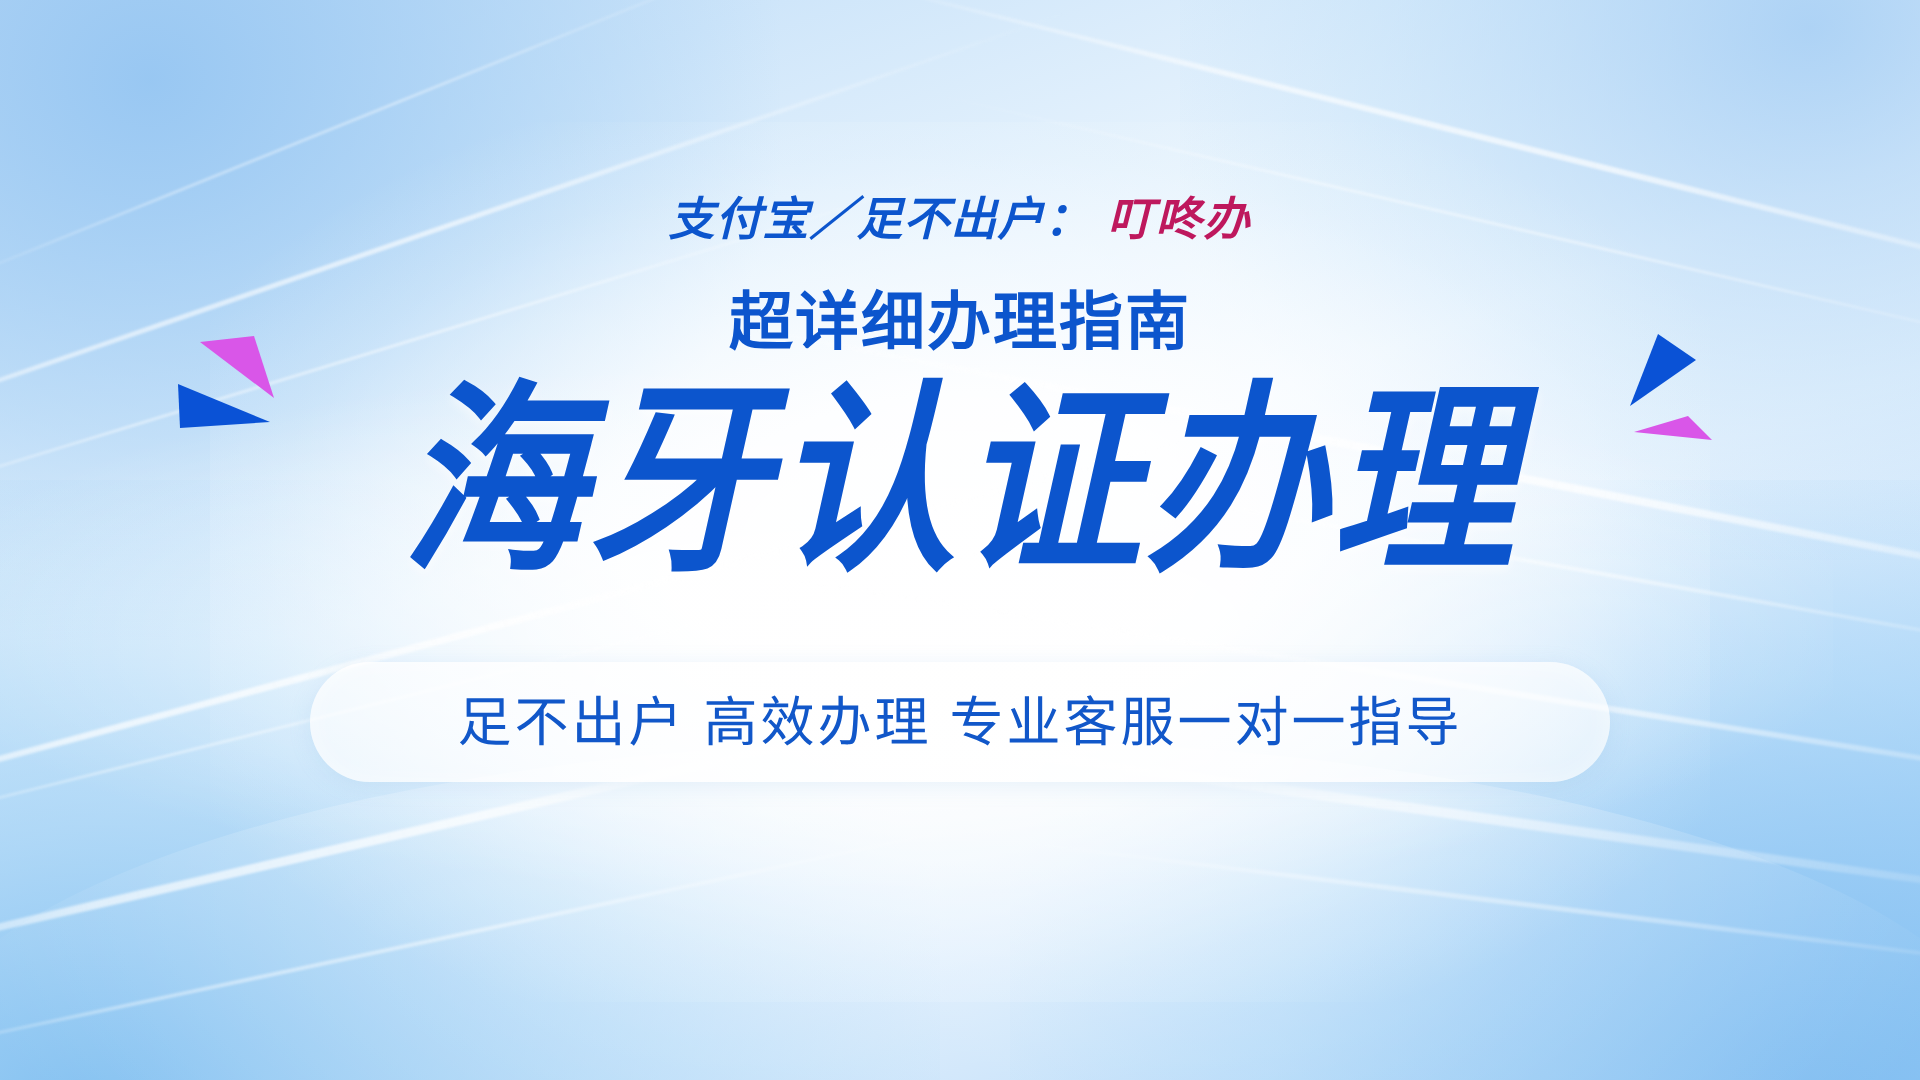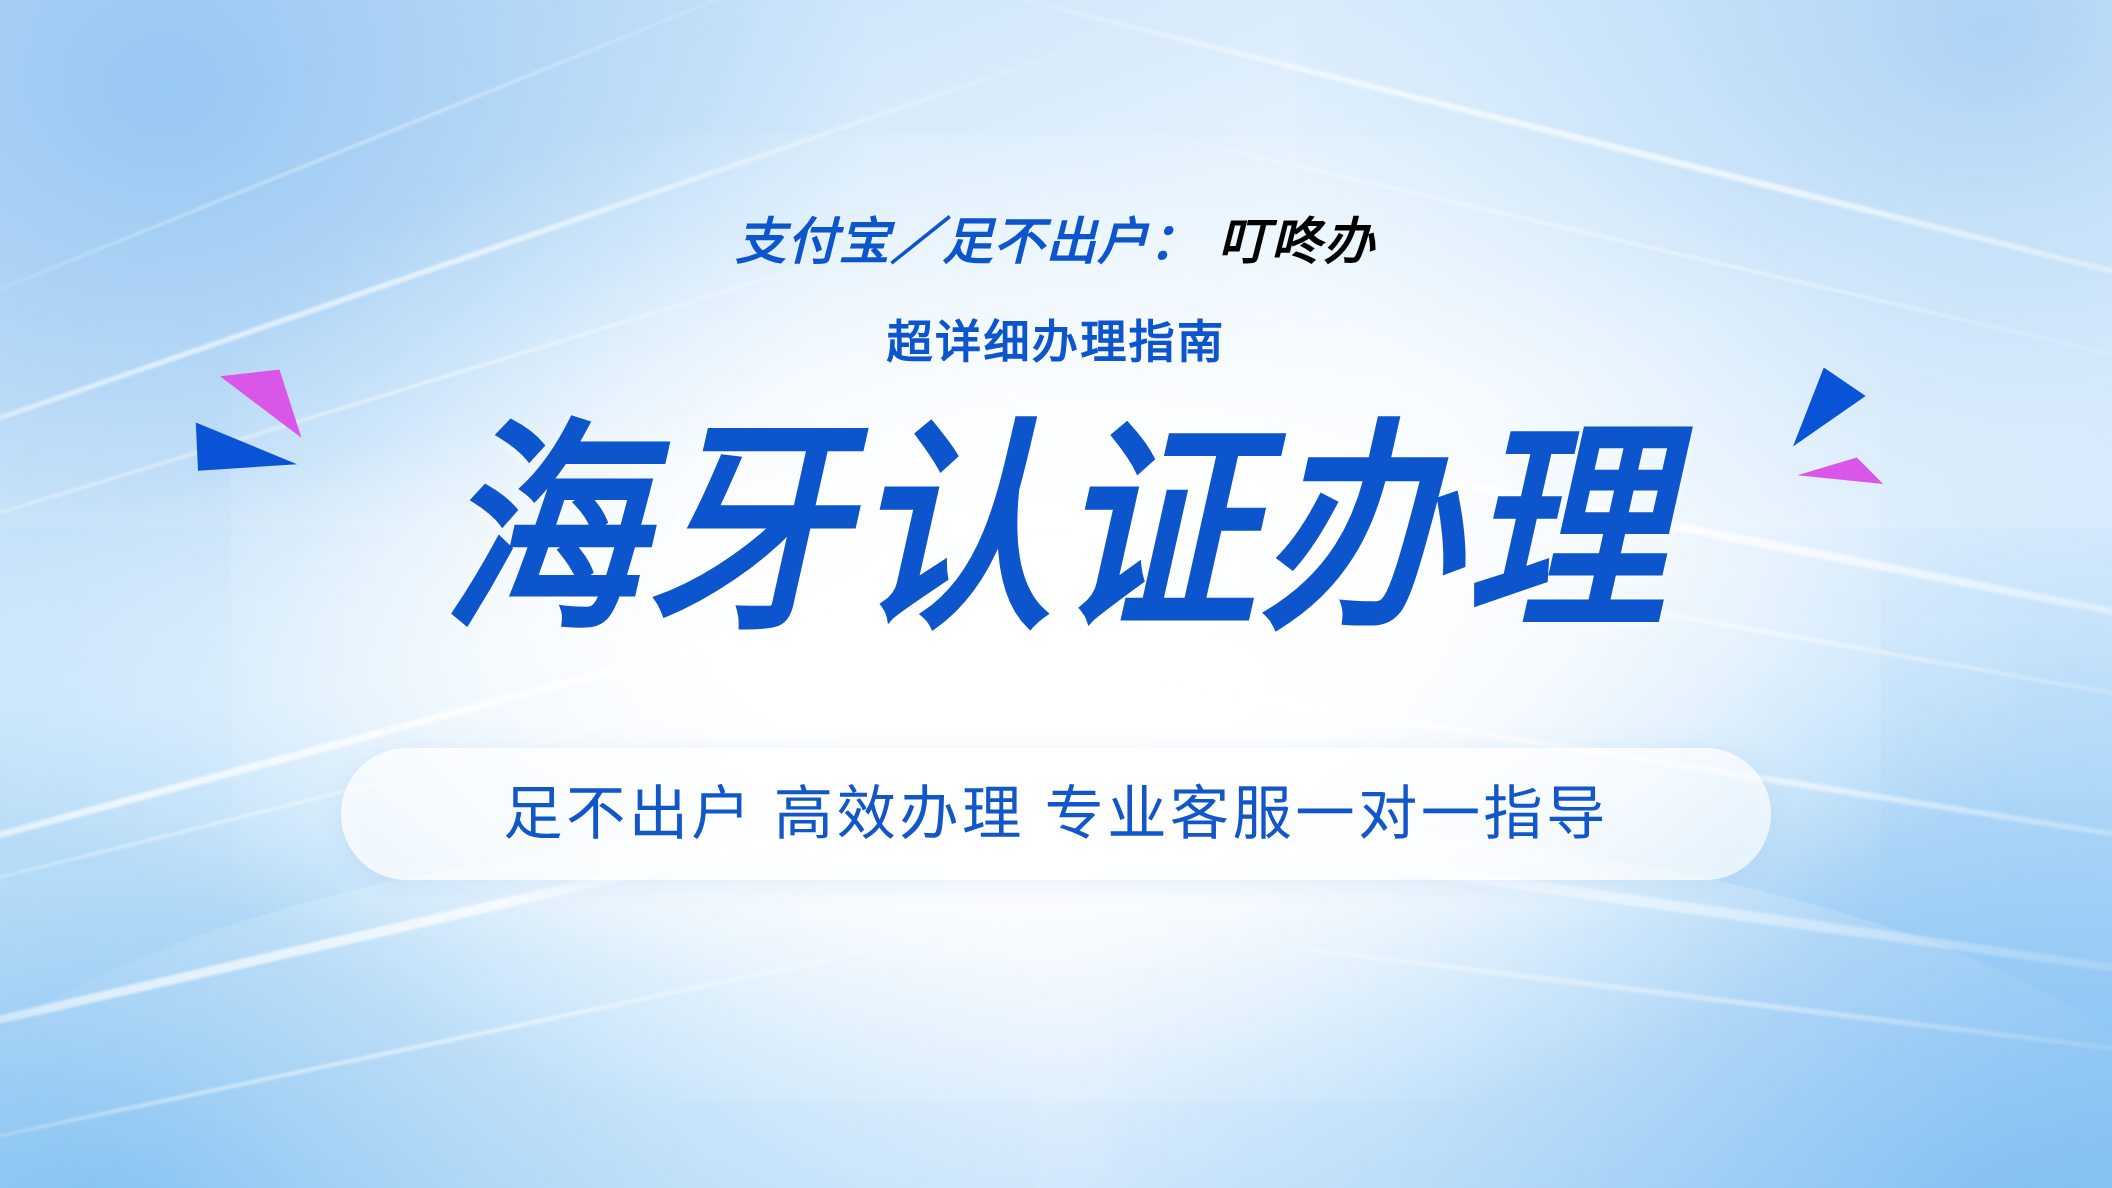--- a/index.html
+++ b/index.html
@@ -93,27 +93,27 @@
     position:absolute;top:196px;left:0;right:0;
     text-align:center;
     white-space:nowrap;
     font-size:46px;
     font-weight:bold;
     font-style:italic;
     letter-spacing:1px;
     line-height:1;
   }
   .search-line .sl-blue{color:#0c55cd;}
-  .search-line .sl-red{color:#000000;margin-left:16px;letter-spacing:2px;}
+  .search-line .sl-red{color:#be185d;margin-left:16px;letter-spacing:2px;}
 
   
   .guide-line{
     position:absolute;top:290px;left:0;right:0;
     text-align:center;white-space:nowrap;
-    font-size:42px;font-weight:bold;
+    font-size:64px;font-weight:bold;
     color:#0c55cd;
     letter-spacing:2px;line-height:1;
   }
 
   
   .headline{
     position:absolute;top:380px;left:0;right:0;
     text-align:center;white-space:nowrap;
     font-size:182px;
     font-weight:bold;
@@ -122,21 +122,21 @@
     letter-spacing:4px;
     line-height:1;
     transform:scaleY(1.12);
     transform-origin:top center;
     text-shadow:0 4px 10px rgba(255,255,255,.55);
   }
 
   
   .pill{
     position:absolute;
-    left:310px;top:680px;
+    left:310px;top:662px;
     width:1300px;height:120px;
     border-radius:60px;
     background:linear-gradient(115deg,rgba(255,255,255,.62) 0%,rgba(255,255,255,.80) 30%,rgba(255,255,255,.86) 52%,rgba(255,255,255,.74) 78%,rgba(255,255,255,.55) 100%);
     box-shadow:0 2px 26px rgba(255,255,255,.5) inset, 0 4px 22px rgba(120,175,225,.16);
     display:flex;align-items:center;justify-content:center;
   }
   .pill-text{
     font-size:54px;
     color:#1157c9;
     letter-spacing:3px;

